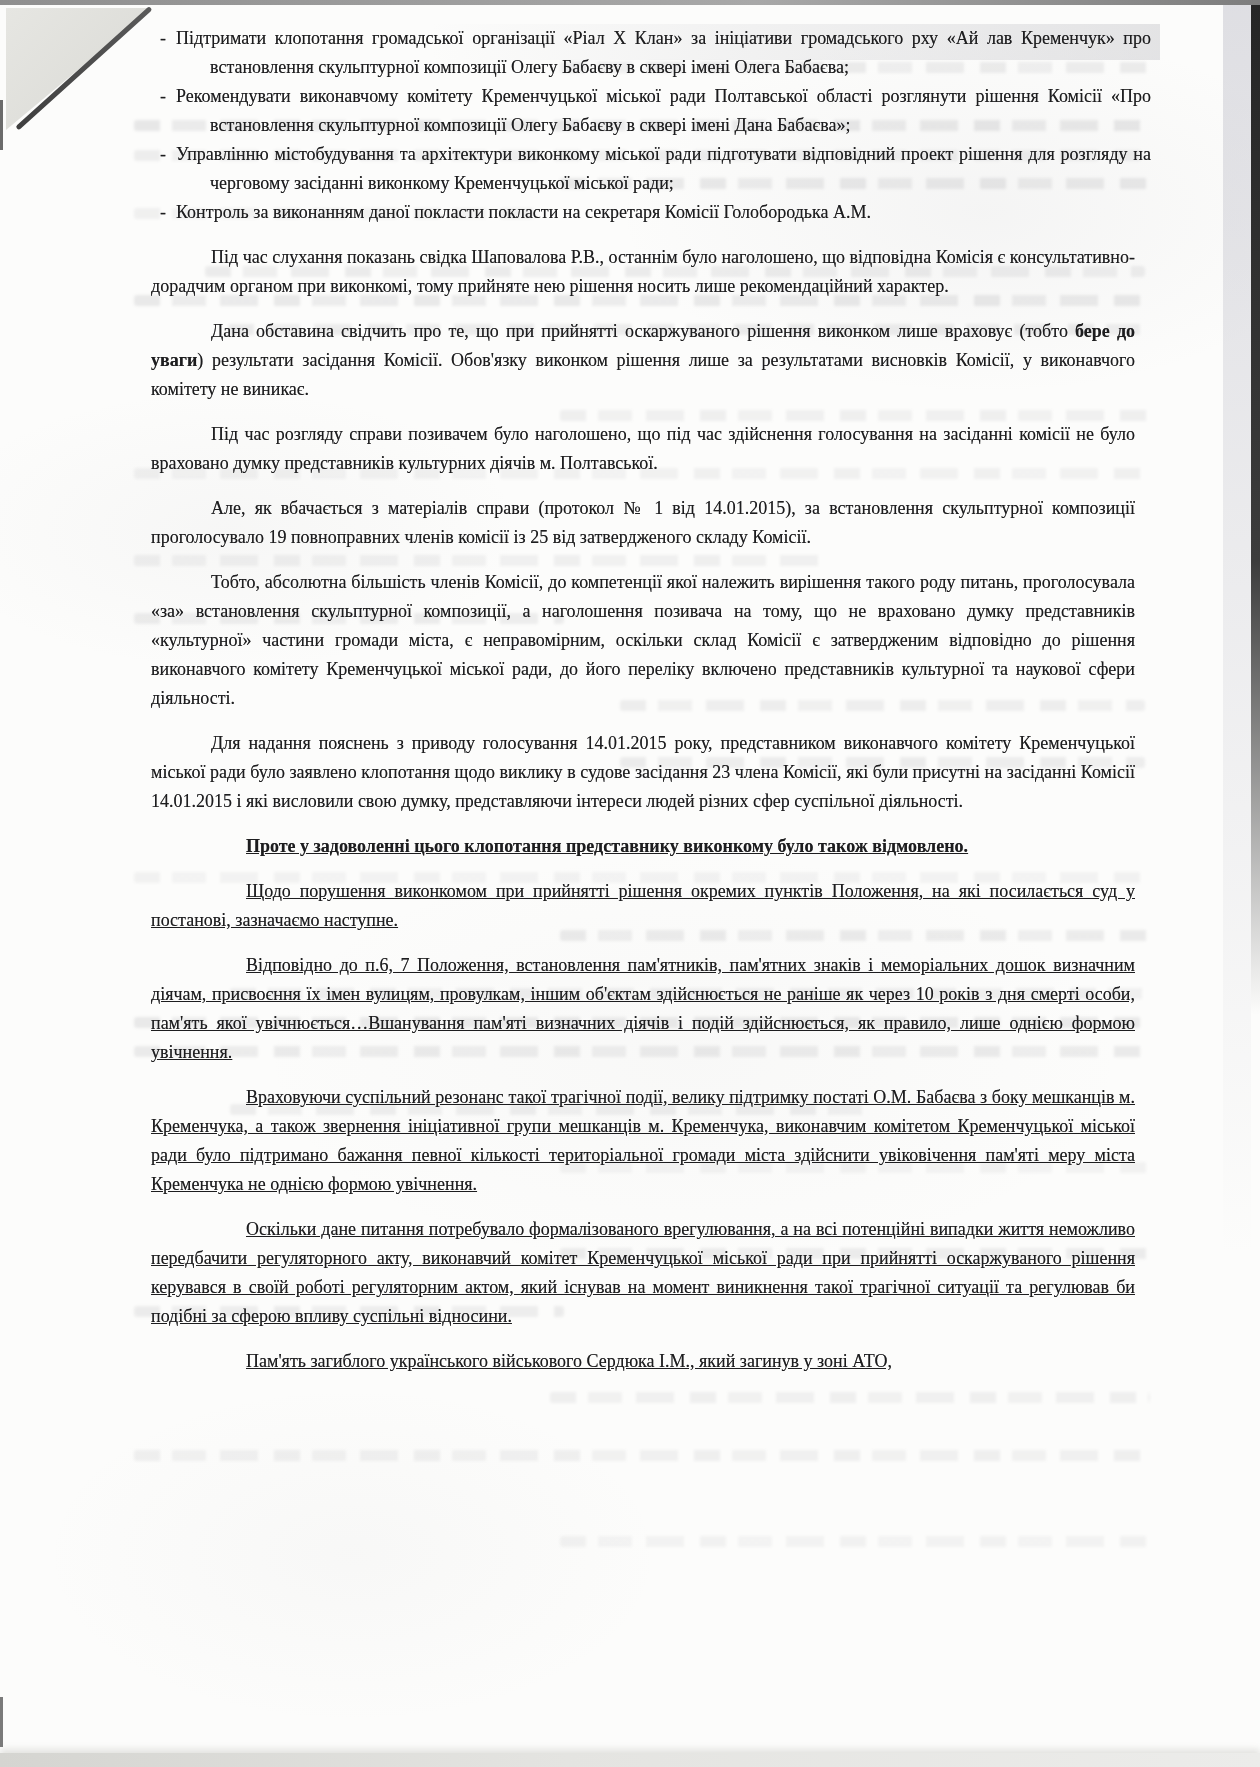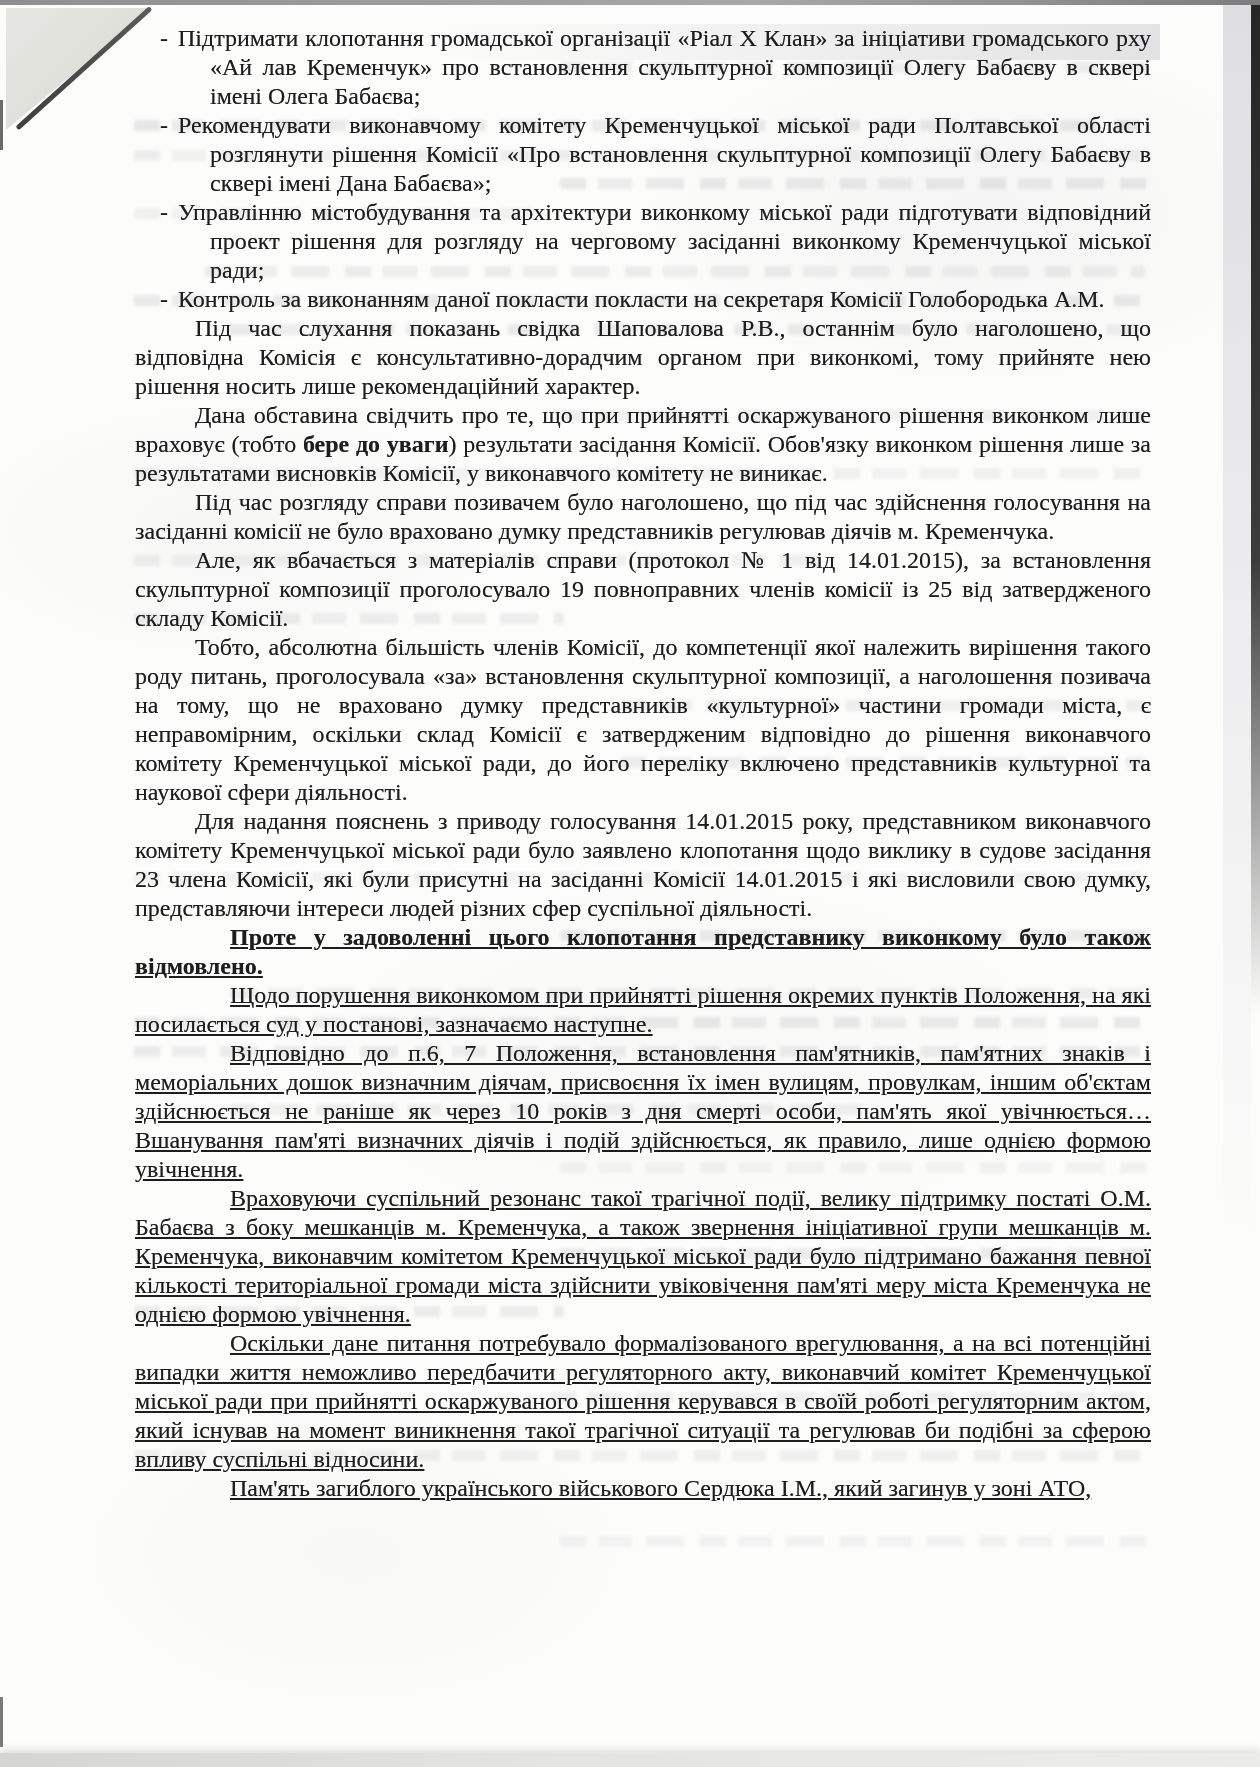--- a/index.html
+++ b/index.html
@@ -42,28 +42,28 @@
     transform: rotate(-42deg); transform-origin: 0 50%; border-radius:3px;
   }
   .shade-firstline {
     position:absolute; left:430px; top:24px; width:730px; height:36px;
     background:linear-gradient(90deg, rgba(190,190,195,0), rgba(190,190,195,.40));
   }
   
   .textcol {
     position: absolute; left: 135px; top: 24px; width: 1016px;
     color: #1d1d1f;
-    font-size: 24px;
+    font-size: 18px;
     line-height: 29px;
     text-align: justify;
     text-shadow: 0 0 .5px rgba(20,20,20,.55);
   }
   .bullet { position: relative; padding-left: 75px; text-indent: -50px; margin: 0; }
   .bullet .dash { padding-right: 10px; }
-  .para { margin: 0; }
+  .para { margin: 16px; }
   .para.indent1 { text-indent: 60px; }
   .para.indent2 { text-indent: 95px; text-decoration: underline; }
   .b { font-weight: bold; }
   
   .ghost {
     position: absolute; height: 11px; border-radius: 3px; pointer-events: none;
     background: repeating-linear-gradient(90deg,
       rgba(118,118,124,.55) 0 26px, rgba(118,118,124,0) 26px 38px,
       rgba(118,118,124,.45) 38px 72px, rgba(118,118,124,0) 72px 86px,
       rgba(118,118,124,.5) 86px 124px, rgba(118,118,124,0) 124px 140px);
@@ -107,21 +107,21 @@
       <div class="ghost" style="left: 560px; top: 1536px; width: 590px; opacity: 0.14;"></div>
     </div>
 
   <div class="textcol">
       <div class="bullet"><span class="dash">-</span><span>Підтримати клопотання громадської організації «Ріал Х Клан» за ініціативи громадського рху «Ай лав Кременчук» про встановлення скульптурної композиції Олегу Бабаєву в сквері імені Олега Бабаєва;</span></div>
       <div class="bullet"><span class="dash">-</span><span>Рекомендувати виконавчому комітету Кременчуцької міської ради Полтавської області розглянути рішення Комісії «Про встановлення скульптурної композиції Олегу Бабаєву в сквері імені Дана Бабаєва»;</span></div>
       <div class="bullet"><span class="dash">-</span><span>Управлінню містобудування та архітектури виконкому міської ради підготувати відповідний проект рішення для розгляду на черговому засіданні виконкому Кременчуцької міської ради;</span></div>
       <div class="bullet"><span class="dash">-</span><span>Контроль за виконанням даної покласти покласти на секретаря Комісії Голобородька А.М.</span></div>
       <p class="para indent1"><span>Під час слухання показань свідка Шаповалова Р.В., останнім було наголошено, що відповідна Комісія є консультативно-дорадчим органом при виконкомі, тому прийняте нею рішення носить лише рекомендаційний характер.</span></p>
       <p class="para indent1"><span>Дана обставина свідчить про те, що при прийнятті оскаржуваного рішення виконком лише враховує (тобто </span><span class="b">бере до уваги</span><span>) результати засідання Комісії. Обов'язку виконком рішення лише за результатами висновків  Комісії, у виконавчого комітету не виникає.</span></p>
-      <p class="para indent1"><span>Під час розгляду справи позивачем було наголошено, що під час здійснення голосування на засіданні комісії не було враховано думку представників регулював діячів м. Кременчука.</span></p>
+      <p class="para indent1"><span>Під час розгляду справи позивачем було наголошено, що під час здійснення голосування на засіданні комісії не було враховано думку представників культурних діячів м. Полтавської.</span></p>
       <p class="para indent1"><span>Але, як вбачається з матеріалів справи (протокол № 1 від 14.01.2015),  за встановлення скульптурної композиції проголосувало 19 повноправних членів комісії із 25 від затвердженого складу Комісії.</span></p>
       <p class="para indent1"><span>Тобто, абсолютна більшість членів Комісії, до компетенції якої належить вирішення такого роду питань, проголосувала «за» встановлення скульптурної композиції, а наголошення позивача на тому, що не враховано думку представників «культурної» частини громади міста, є неправомірним, оскільки склад Комісії є затвердженим відповідно до рішення виконавчого комітету Кременчуцької міської ради, до його переліку включено представників культурної та наукової сфери діяльності.</span></p>
       <p class="para indent1"><span>Для надання пояснень з приводу голосування 14.01.2015 року, представником виконавчого комітету Кременчуцької міської ради було заявлено клопотання щодо виклику в судове засідання 23 члена Комісії, які були присутні на засіданні Комісії 14.01.2015 і які висловили свою думку, представляючи інтереси людей різних сфер суспільної діяльності.</span></p>
       <p class="para indent2"><span class="b">Проте у задоволенні цього клопотання представнику виконкому було також відмовлено.</span></p>
       <p class="para indent2"><span>Щодо порушення виконкомом при прийнятті рішення окремих пунктів Положення, на які посилається суд у постанові, зазначаємо наступне.</span></p>
       <p class="para indent2"><span>Відповідно до п.6, 7 Положення, встановлення пам'ятників, пам'ятних знаків і меморіальних дошок визначним діячам, присвоєння їх імен вулицям, провулкам, іншим об'єктам здійснюється не раніше як через 10 років з дня смерті особи, пам'ять якої увічнюється…Вшанування пам'яті визначних діячів і подій здійснюється, як правило, лише однією формою увічнення.</span></p>
       <p class="para indent2"><span>Враховуючи суспільний резонанс такої трагічної події, велику підтримку постаті О.М. Бабаєва з боку мешканців м. Кременчука, а також звернення ініціативної групи мешканців м. Кременчука, виконавчим комітетом Кременчуцької міської ради було підтримано бажання певної кількості територіальної громади міста здійснити увіковічення пам'яті меру міста Кременчука не однією формою увічнення.</span></p>
       <p class="para indent2"><span>Оскільки дане питання потребувало формалізованого врегулювання, а на всі потенційні випадки життя неможливо передбачити регуляторного акту, виконавчий комітет Кременчуцької міської ради при прийнятті оскаржуваного рішення керувався в своїй роботі регуляторним актом, який існував на момент виникнення такої трагічної ситуації та регулював би подібні за сферою впливу суспільні відносини.</span></p>
       <p class="para indent2"><span>Пам'ять загиблого українського військового Сердюка І.М., який загинув  у зоні АТО,</span></p>
     </div>

